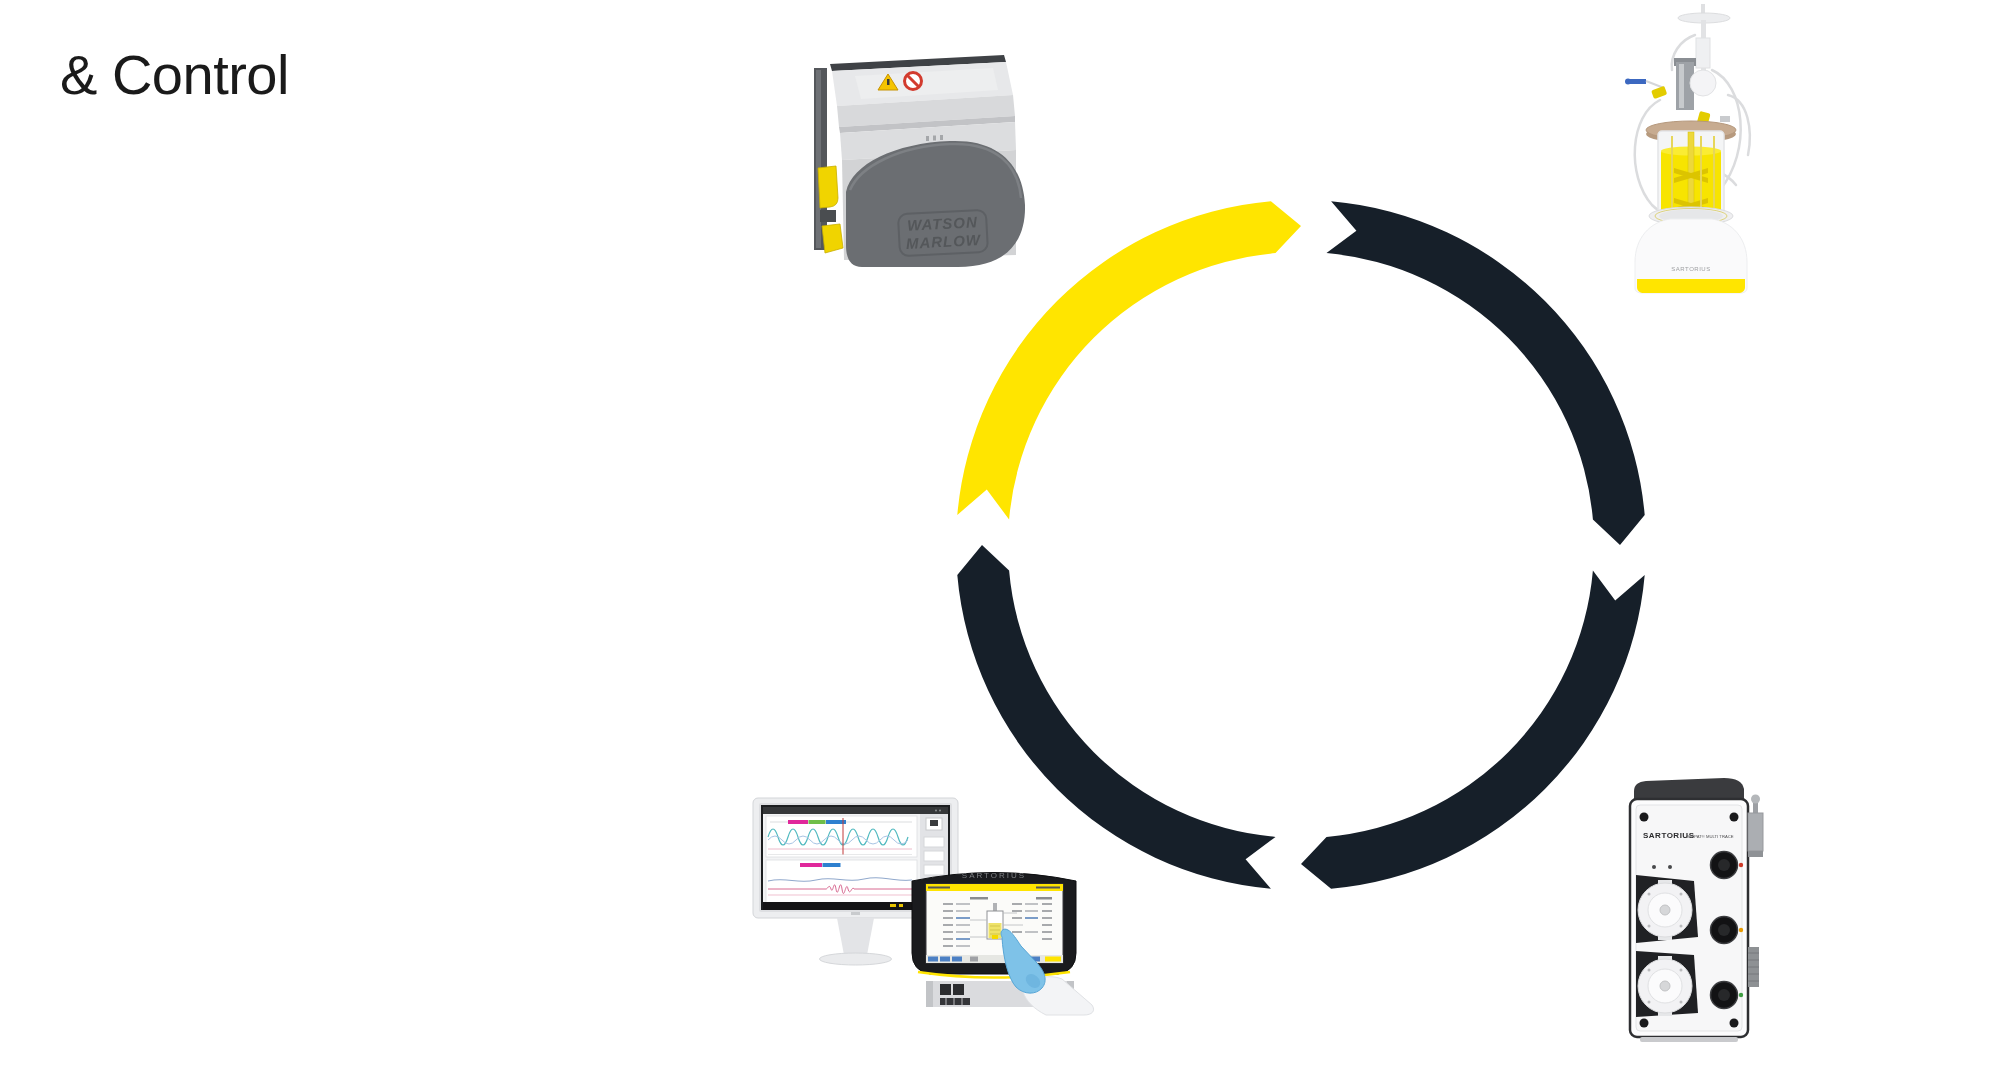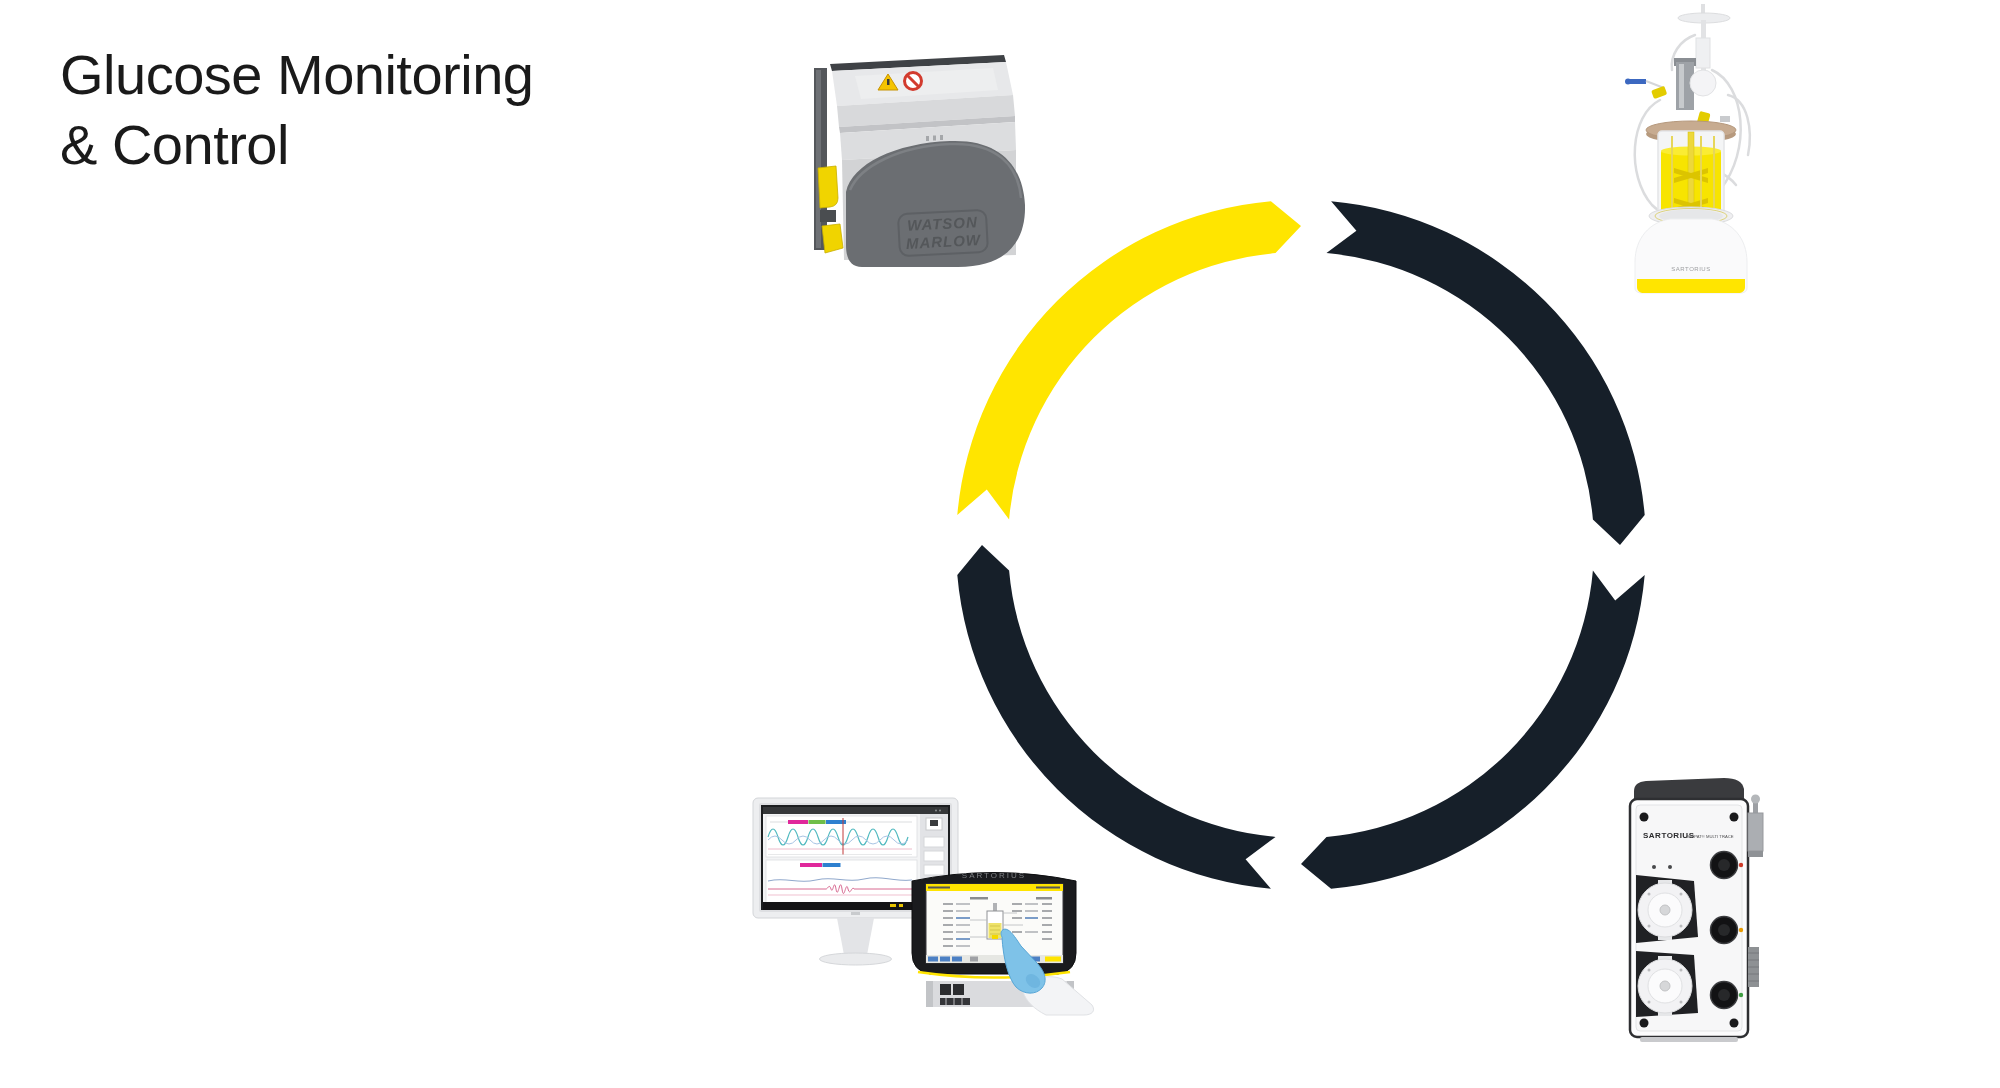--- a/index.html
+++ b/index.html
@@ -11,21 +11,20 @@
   .arc-hl{fill:var(--c-hl,#FFE500);}
   .arc-dk{fill:var(--c-dk,#161F29);}
   svg text{font-family:"Liberation Sans",sans-serif;}
 </style>
 </head>
 <body>
 
 <div class="canvas">
 
   <div class="layer title">
-    <div>Glucose Monitoring</div>
     <div>&amp; Control</div>
   </div>
 
   <svg class="layer" style="left:0;top:0" width="2000" height="1088" viewBox="0 0 2000 1088">
     <path d="M957.3,514.9 A345,345 0 0 1 1270.9,201.3 L1301.0,226.0 L1275.5,253.1 A293,293 0 0 0 1009.1,519.5 L986.8,489.6 Z" class="arc-hl"></path>
     <path d="M1331.1,201.3 A345,345 0 0 1 1644.7,514.9 L1620.0,545.0 L1592.9,519.5 A293,293 0 0 0 1326.5,253.1 L1356.4,230.8 Z" class="arc-dk"></path>
     <path d="M1644.7,575.1 A345,345 0 0 1 1331.1,888.7 L1301.0,864.0 L1326.5,836.9 A293,293 0 0 0 1592.9,570.5 L1615.2,600.4 Z" class="arc-dk"></path>
     <path d="M1270.9,888.7 A345,345 0 0 1 957.3,575.1 L982.0,545.0 L1009.1,570.5 A293,293 0 0 0 1275.5,836.9 L1245.6,859.2 Z" class="arc-dk"></path>
   </svg>
 

